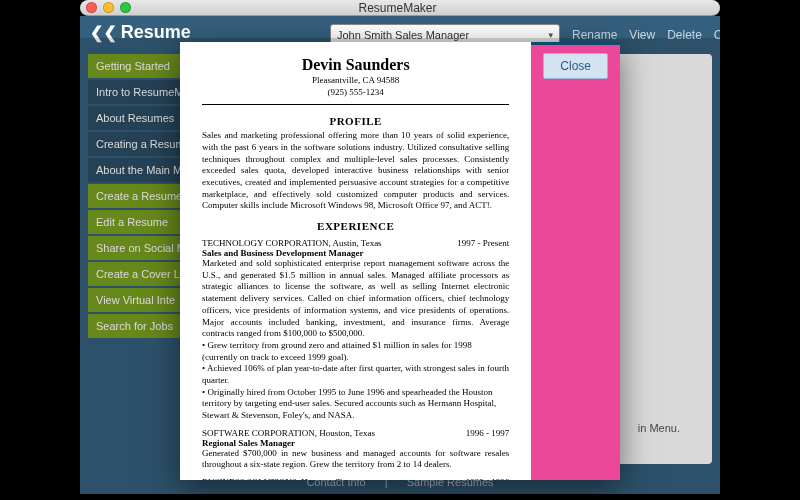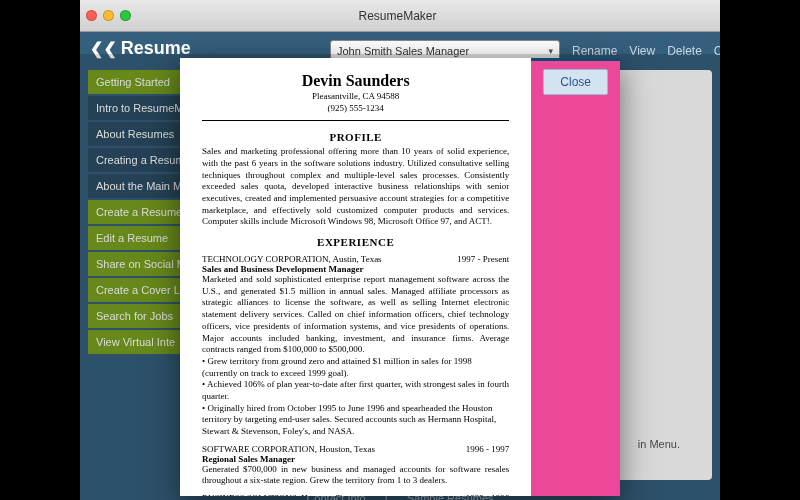--- a/index.html
+++ b/index.html
@@ -1,18 +1,18 @@
 <!DOCTYPE html>
 <html><head>
 <meta charset="utf-8">
 <style>
 * { margin: 0; padding: 0; box-sizing: border-box; }
 body { font-family: -apple-system, Helvetica, Arial, sans-serif; background: #000; width: 800px; height: 500px; overflow: hidden; position: relative; }
 .letterbox { position: absolute; left: 80px; top: 0; width: 640px; height: 500px; }
-.titlebar { height: 32px; background: linear-gradient(#e8e8e8, #d0d0d0); border-bottom: 1px solid #9a9a9a; display: flex; align-items: center; padding: 0 6px; }
+.titlebar { height: 16px; background: linear-gradient(#e8e8e8, #d0d0d0); border-bottom: 1px solid #9a9a9a; display: flex; align-items: center; padding: 0 6px; border-radius: 8px; }
 .traffic { display: flex; gap: 6px; }
 .tl { width: 11px; height: 11px; border-radius: 50%; border: 1px solid rgba(0,0,0,.2); }
 .tl.red { background: #ff5f57; }
 .tl.yellow { background: #febc2e; }
 .tl.green { background: #28c840; }
 .titlebar-title { flex: 1; text-align: center; font-size: 12px; color: #333; }
 .appbg { height: 478px; background: #35607d; position: relative; overflow: hidden; }
 .brand { display: flex; align-items: center; padding: 6px 10px 4px; color: #fff; font-weight: bold; font-size: 18px; }
 .brand-icon { margin-right: 4px; font-size: 16px; }
 .topbar { position: absolute; top: 8px; left: 250px; display: flex; align-items: center; gap: 12px; color: #c9dae6; font-size: 12px; }
@@ -78,22 +78,22 @@
     <div class="sidebar" id="sidebar">
         <button class="side-btn green">Getting Started</button>
         <button class="side-btn dark">Intro to ResumeMaker</button>
         <button class="side-btn dark">About Resumes</button>
         <button class="side-btn dark">Creating a Resume</button>
         <button class="side-btn dark">About the Main Me</button>
         <button class="side-btn green">Create a Resume</button>
         <button class="side-btn green">Edit a Resume</button>
         <button class="side-btn green">Share on Social M</button>
         <button class="side-btn green">Create a Cover L</button>
+        <button class="side-btn green">View Virtual Inte</button>
         <button class="side-btn green">Search for Jobs</button>
-        <button class="side-btn green">View Virtual Inte</button>
       </div>
 
     <div class="mainpanel">
       <div class="maintext">in Menu.</div>
     </div>
 
     <div class="footer">
       <span>Contact Info</span>
       <span>|</span>
       <span>Sample Resumes</span>
@@ -122,21 +122,21 @@
                 <div class="r-bul">• Grew territory from ground zero and attained $1 million in sales for 1998 (currently on track to exceed 1999 goal).</div>
                 <div class="r-bul">• Achieved 106% of plan year-to-date after first quarter, with strongest sales in fourth quarter.</div>
                 <div class="r-bul">• Originally hired from October 1995 to June 1996 and spearheaded the Houston territory by targeting end-user sales. Secured accounts such as Hermann Hospital, Stewart &amp; Stevenson, Foley's, and NASA.</div>
               </div>
               <div>
                 <div class="r-jobhead">
                   <span>SOFTWARE CORPORATION, Houston, Texas</span>
                   <span>1996 - 1997</span>
                 </div>
                 <div class="r-jobtitle">Regional Sales Manager</div>
-                <div class="r-p">Generated $700,000 in new business and managed accounts for software resales throughout a six-state region. Grew the territory from 1 to 3 dealers.</div>
+                <div class="r-p">Generated $700,000 in new business and managed accounts for software resales throughout a six-state region. Grew the territory from 2 to 14 dealers.</div>
               </div>
               <div>
                 <div class="r-jobhead">
                   <span>BUSINESS SOLUTIONS, Houston, Texas</span>
                   <span>1993 - 1996</span>
                 </div>
               </div>
             </div>
         </div>
         <div class="modal-footer">

